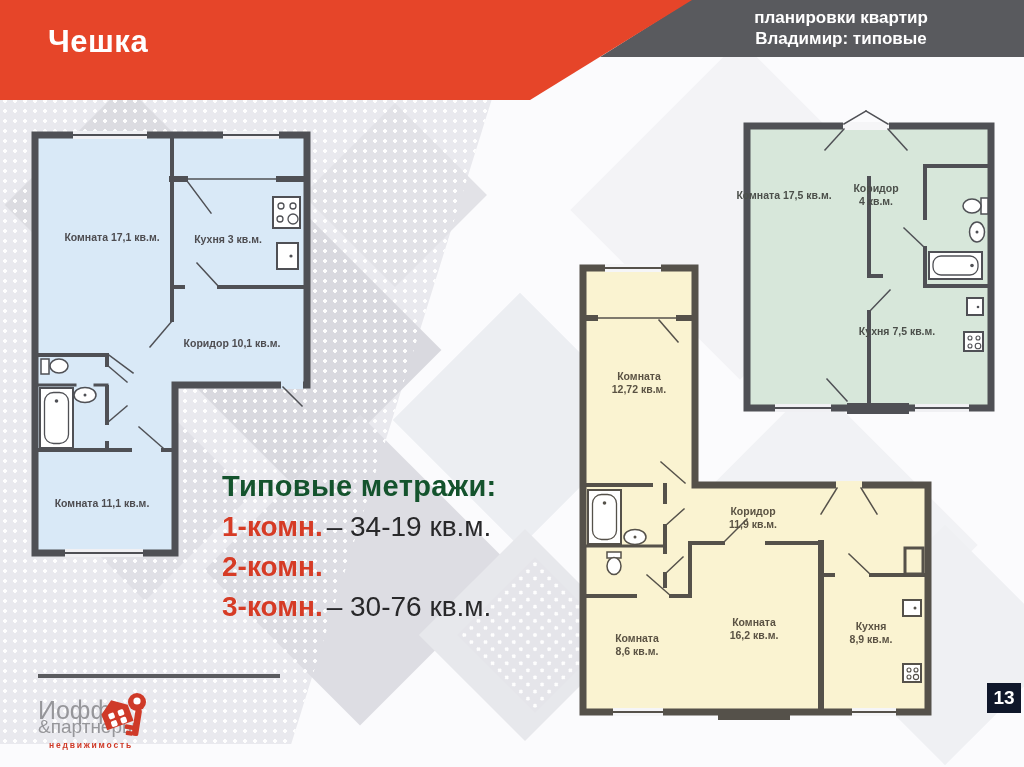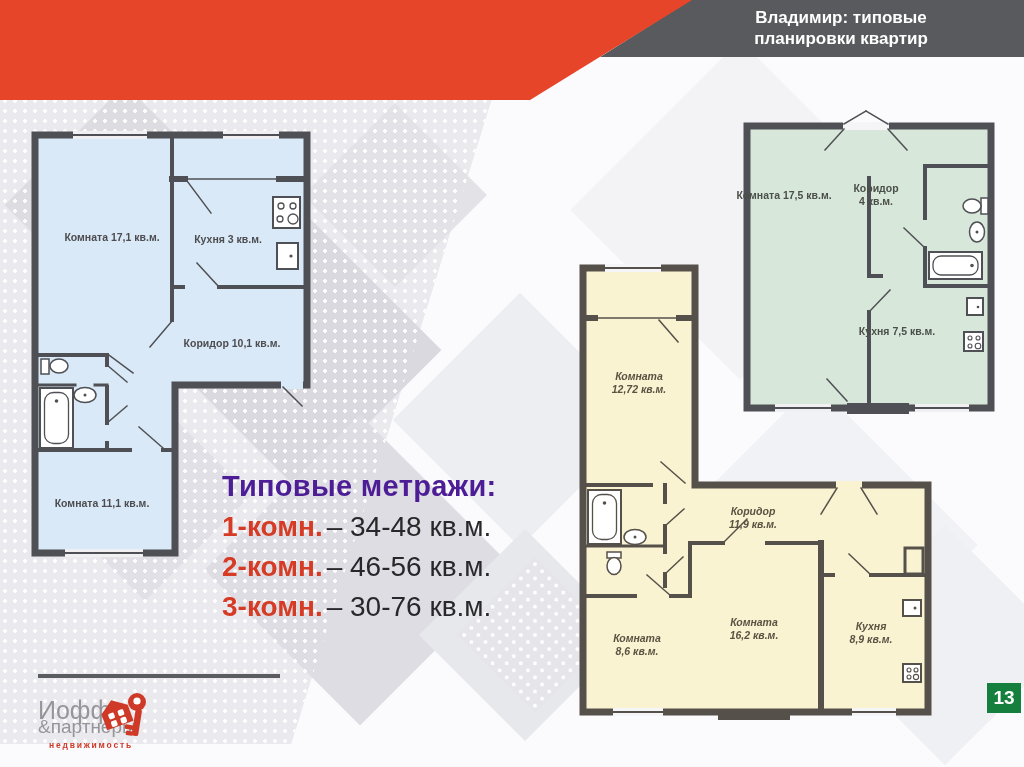--- a/index.html
+++ b/index.html
@@ -56,38 +56,38 @@
   .plan-label {
     position:absolute; transform:translateX(-50%);
     font-size:10.5px; line-height:13px; font-weight:700;
     text-align:center; white-space:nowrap; z-index:4;
   }
   .lbl-blue  { color:#4d4c50; }
   .lbl-green { color:#4b4f4a; }
   .lbl-yellow{ color:#5a5243; }
   
   .metrics { position:absolute; left:222px; top:470px; z-index:4; }
-  .metrics-heading { font-size:29px; font-weight:800; color:#4c1d95; letter-spacing:.3px; }
+  .metrics-heading { font-size:29px; font-weight:800; color:#14532d; letter-spacing:.3px; }
   .metric-row { display:flex; align-items:baseline; gap:4px; margin-top:8px; font-size:28px; }
   .metric-label { color:#d63b25; font-weight:800; }
   .metric-value { color:#28282a; font-weight:400; }
   
   .footer-line {
     position:absolute; left:38px; top:674px; width:242px; height:4px;
     background:#5b5c5f; z-index:4;
   }
   .logo { position:absolute; left:36px; top:690px; width:150px; height:70px; z-index:4; }
   .logo-name1 { position:absolute; left:2px; top:6px; font-size:25px; color:#96969a; }
   .logo-name2 { position:absolute; left:2px; top:26px; font-size:19px; color:#96969a; }
   .logo-sub   { position:absolute; left:13px; top:50px; font-size:8.5px; letter-spacing:1.8px;
                 color:#cf3a28; font-weight:700; }
   .logo-icon { position:absolute; left:57px; top:-2px; }
   .page-box {
     position:absolute; left:987px; top:683px; width:34px; height:30px;
-    background:#15803d; color:#ffffff; font-size:19px; font-weight:800;
+    background:#0f172a; color:#ffffff; font-size:19px; font-weight:800;
     display:flex; align-items:center; justify-content:center; z-index:5;
   }
 </style>
 </head>
 <body>
 
 <div class="slide">
 
   <div class="bg-base-left"></div>
   <div class="diamond" style="left:40px;  top:120px; width:170px; height:170px; background:#dcdce1;"></div>
@@ -98,23 +98,24 @@
   <div class="diamond" style="left:430px; top:330px; width:180px; height:180px; background:#eceef2;"></div>
   <div class="diamond" style="left:450px; top:560px; width:150px; height:150px; background:#e7e8ec;"></div>
   <div class="diamond" style="left:620px; top:90px;  width:240px; height:240px; background:#f3f3f6;"></div>
   <div class="diamond" style="left:700px; top:430px; width:230px; height:230px; background:#f1f2f5;"></div>
   <div class="diamond" style="left:860px; top:560px; width:170px; height:170px; background:#eff0f3;"></div>
   <div class="bg-dots"></div>
   <div class="bg-dots-small" style="left:480px; top:580px; width:110px; height:110px; background-color:#e5e5ea;"></div>
 
   <div class="banner-gray"></div>
   <div class="banner-red"></div>
+  <div class="slide-title">Чешка</div>
   <div class="header-right">
+    <div>планировки квартир</div>
     <div>Владимир: типовые</div>
-    <div>планировки квартир</div>
   </div>
 
   <div class="plan" style="left:31px; top:131px; width:280px; height:428px;">
     <svg width="280" height="428" viewBox="-4 -4 280 428">
       <g stroke-linecap="square">
         <polygon points="0,0 272,0 272,250 140,250 140,418 0,418" fill="#d9e9f7" stroke="#4f5055" stroke-width="7"></polygon>
 
         <rect x="38" y="-4" width="74" height="8" fill="#f0f0f3"></rect>
         <line x1="38" y1="0" x2="112" y2="0" stroke="#4f5055" stroke-width="2"></line>
         <rect x="188" y="-4" width="56" height="8" fill="#f0f0f3"></rect>
@@ -234,21 +235,21 @@
       </g>
     </svg>
     <div class="plan-label lbl-green" style="left:62px; top:81px;">Комната 17,5 кв.м.</div>
     <div class="plan-label lbl-green" style="left:154px; top:74px;">
       <div>Коридор</div>
       <div>4 кв.м.</div>
     </div>
     <div class="plan-label lbl-green" style="left:175px; top:217px;">Кухня 7,5 кв.м.</div>
   </div>
 
-  <div class="plan" style="left:579px; top:264px; width:355px; height:460px;font-style:italic;">
+  <div class="plan" style="left:579px; top:264px; width:355px; height:460px;">
     <svg width="355" height="460" viewBox="-4 -4 355 460">
       <g stroke-linecap="square">
         <polygon points="0,0 112,0 112,217 345,217 345,444 0,444" fill="#faf3d1" stroke="#55514a" stroke-width="7"></polygon>
 
         <rect x="22" y="-4" width="56" height="8" fill="#f5f5f7"></rect>
         <line x1="22" y1="0" x2="78" y2="0" stroke="#55514a" stroke-width="2"></line>
         <rect x="30" y="440" width="50" height="8" fill="#f5f5f7"></rect>
         <line x1="30" y1="444" x2="80" y2="444" stroke="#55514a" stroke-width="2"></line>
         <rect x="269" y="440" width="44" height="8" fill="#f5f5f7"></rect>
         <line x1="269" y1="444" x2="313" y2="444" stroke="#55514a" stroke-width="2"></line>
@@ -332,25 +333,24 @@
     <div class="plan-label lbl-yellow" style="left:292px; top:356px;">
       <div>Кухня</div>
       <div>8,9 кв.м.</div>
     </div>
   </div>
 
   <div class="metrics">
     <div class="metrics-heading">Типовые метражи:</div>
     <div class="metric-row">
       <span class="metric-label">1-комн.</span>
-      <span class="metric-value">– 34-48 кв.м.</span>
+      <span class="metric-value">– 34-19 кв.м.</span>
     </div>
     <div class="metric-row">
       <span class="metric-label">2-комн.</span>
-      <span class="metric-value">– 46-56 кв.м.</span>
     </div>
     <div class="metric-row">
       <span class="metric-label">3-комн.</span>
       <span class="metric-value">– 30-76 кв.м.</span>
     </div>
   </div>
 
   <div class="footer-line"></div>
   <div class="logo">
     <div class="logo-name1">Иоффе</div>

